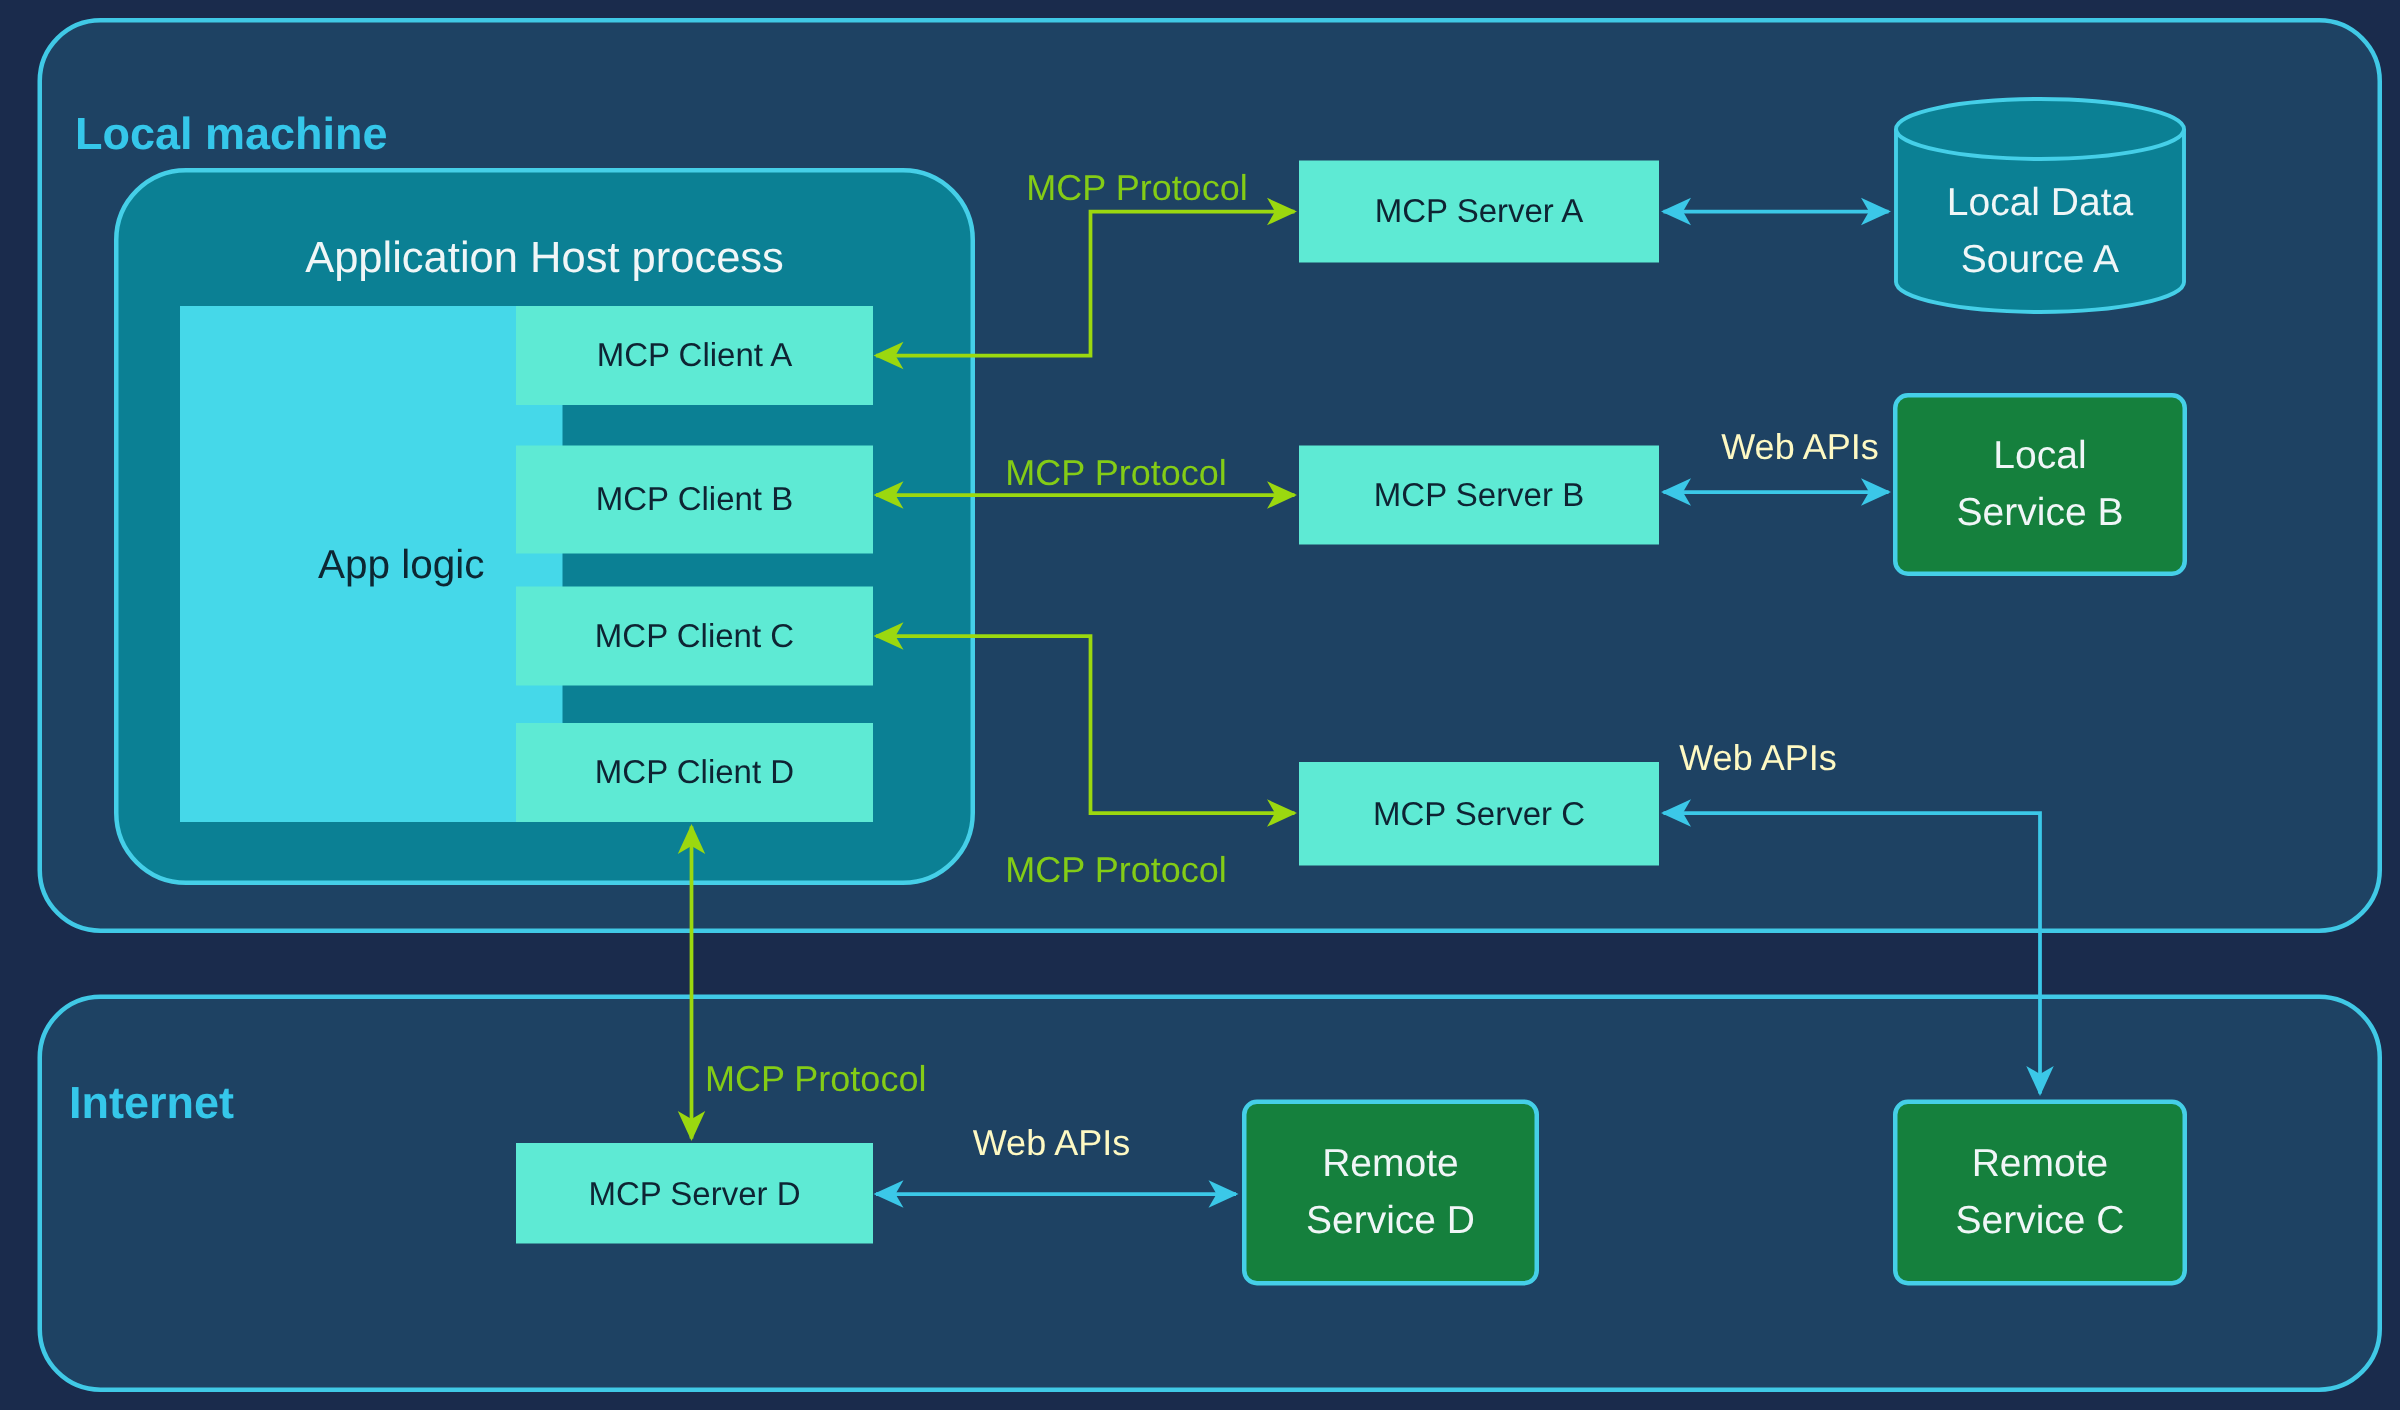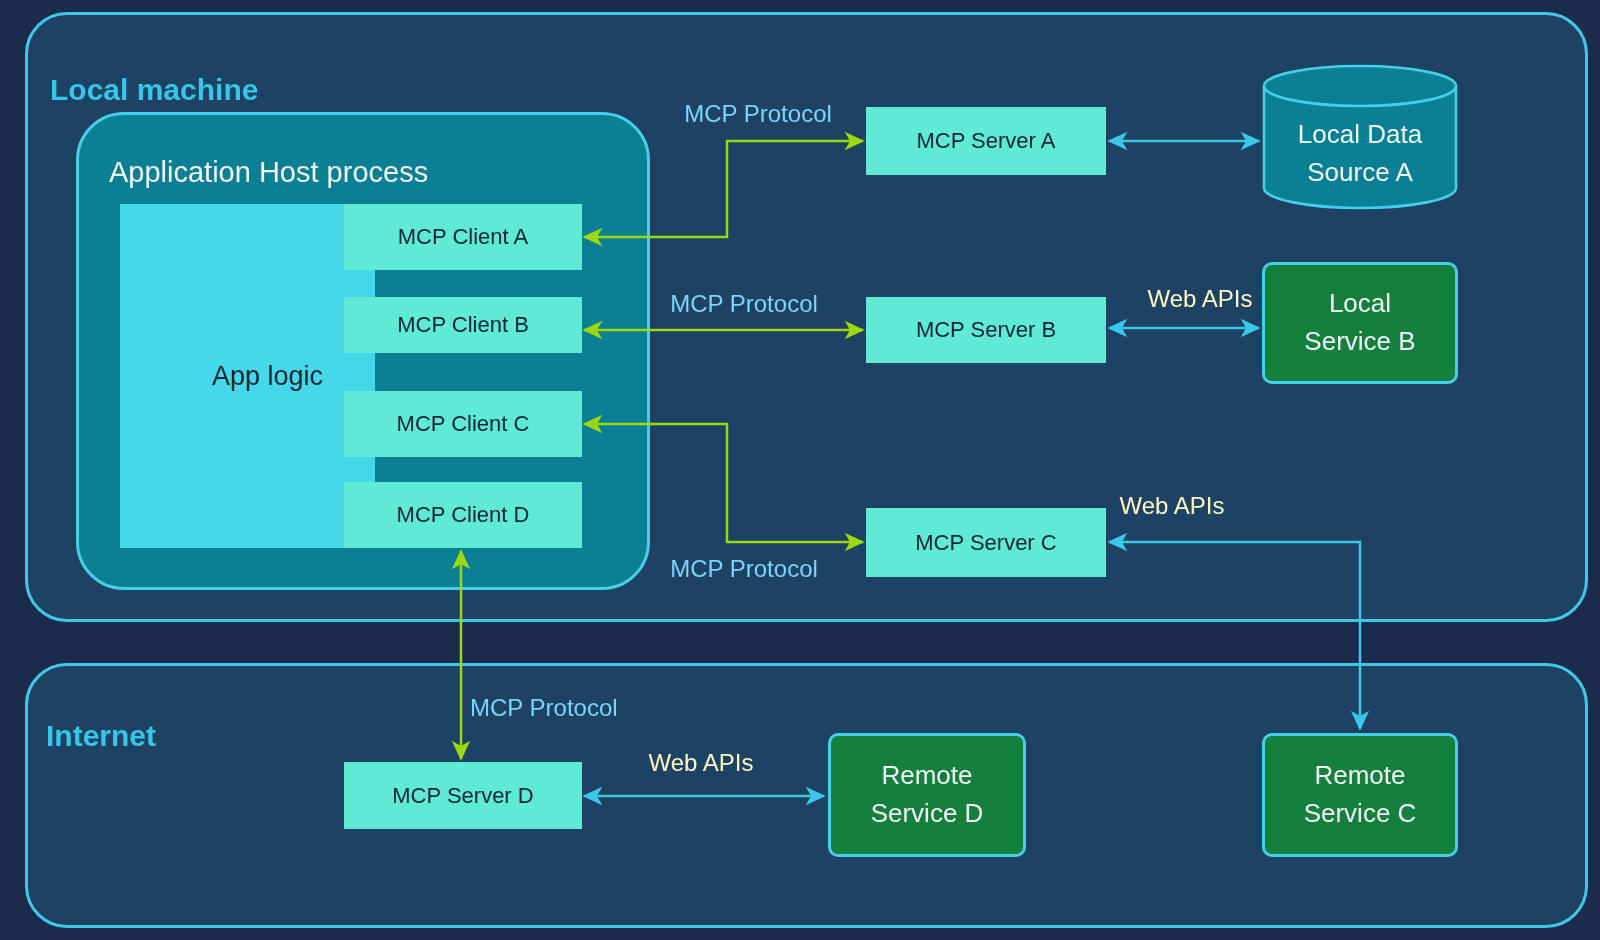--- a/index.html
+++ b/index.html
@@ -17,39 +17,39 @@
     position:absolute; font-size:30px; font-weight:bold; color:#35c7ea; white-space:nowrap;
   }
   .section-title.local    { left:50px; top:48px; }
   .section-title.internet { left:46px; top:694px; }
 
   .app-host {
     position:absolute; left:76px; top:112px; width:574px; height:478px;
     background:#0b8094; border:3px solid #45cfe8; border-radius:48px; box-sizing:border-box;
   }
   .app-host-title {
-    position:absolute; left:76px; top:156px; width:574px; text-align:left;
-    font-size:29px; color:#f0f6f7; white-space:nowrap;margin-left:33px;
+    position:absolute; left:76px; top:156px; width:574px; text-align:center;
+    font-size:29px; color:#f0f6f7; white-space:nowrap;
   }
   .node {
     position:absolute; display:flex; align-items:center; justify-content:center;
     text-align:center; box-sizing:border-box;
   }
   .green-node { background:#5eead4; color:#0e2433; font-size:22px; white-space:nowrap; }
   .teal-node  {
     background:#15803d; border:3px solid #45cfe8; border-radius:10px;
     color:#f0f6f7; font-size:26px; line-height:1.45; white-space:pre-line;
   }
   .app-logic {
     position:absolute; left:120px; top:204px; width:215px; height:344px;
     background:#45d8e9; color:#0d2733; font-size:27px;
     display:flex; align-items:center; justify-content:center;padding-left:40px;
   }
   .client-a { left:344px; top:204px; width:238px; height:66px; }
-  .client-b { left:344px; top:297px; width:238px; height:56px; }
+  .client-b { left:344px; top:297px; width:238px; height:72px; }
   .client-c { left:344px; top:391px; width:238px; height:66px; }
   .client-d { left:344px; top:482px; width:238px; height:66px; }
   .server-a { left:866px; top:107px; width:240px; height:68px; }
   .server-b { left:866px; top:297px; width:240px; height:66px; }
   .server-c { left:866px; top:508px; width:240px; height:69px; }
   .server-d { left:344px; top:762px; width:238px; height:67px; }
   .local-service-b  { left:1262px; top:262px; width:196px; height:122px; }
   .remote-service-d { left:828px;  top:733px; width:198px; height:124px; }
   .remote-service-c { left:1262px; top:733px; width:196px; height:124px; }
 
@@ -58,21 +58,21 @@
   .cylinder .cyl-label {
     position:absolute; left:0; top:34px; width:196px; height:112px;
     display:flex; align-items:center; justify-content:center; text-align:center;
     color:#f0f6f7; font-size:26px; line-height:1.45; white-space:pre-line;
   }
 
   .edges { position:absolute; left:0; top:0; pointer-events:none; }
   .edge-label {
     position:absolute; font-size:24px; white-space:nowrap; transform:translateX(-50%);
   }
-  .edge-label.green-text { color:#7dd3fc; }
+  .edge-label.green-text { color:#84cc16;margin-top:12px; }
   .edge-label.cyan-text  { color:#fef9c3; }
   .el1 { left:758px;  top:100px; }
   .el2 { left:744px;  top:290px; }
   .el3 { left:744px;  top:555px; }
   .el4 { left:470px;  top:694px; transform:none; }
   .el6 { left:1200px; top:285px; }
   .el7 { left:1172px; top:492px; }
   .el8 { left:701px;  top:749px; }
 </style>
 </head>

